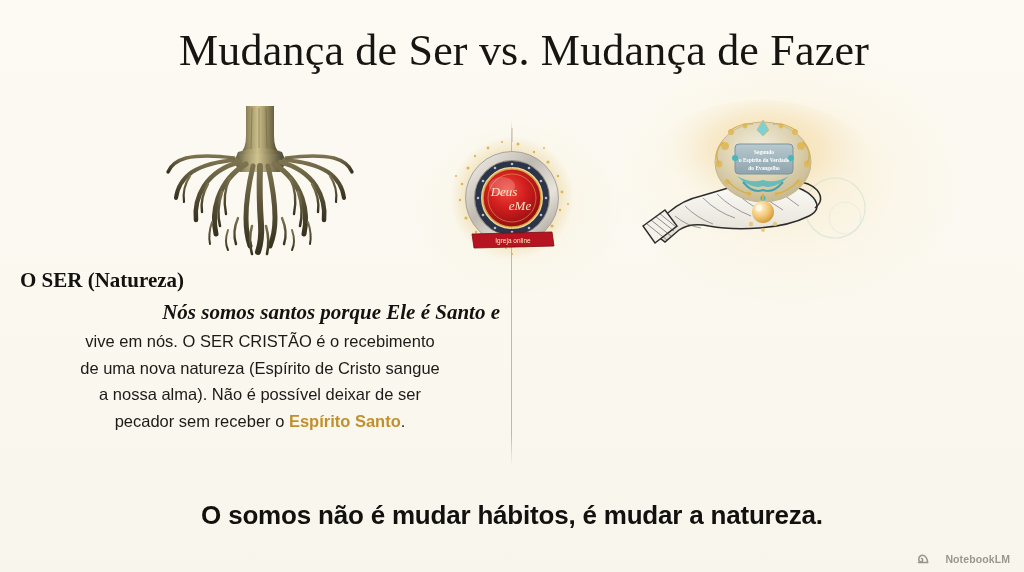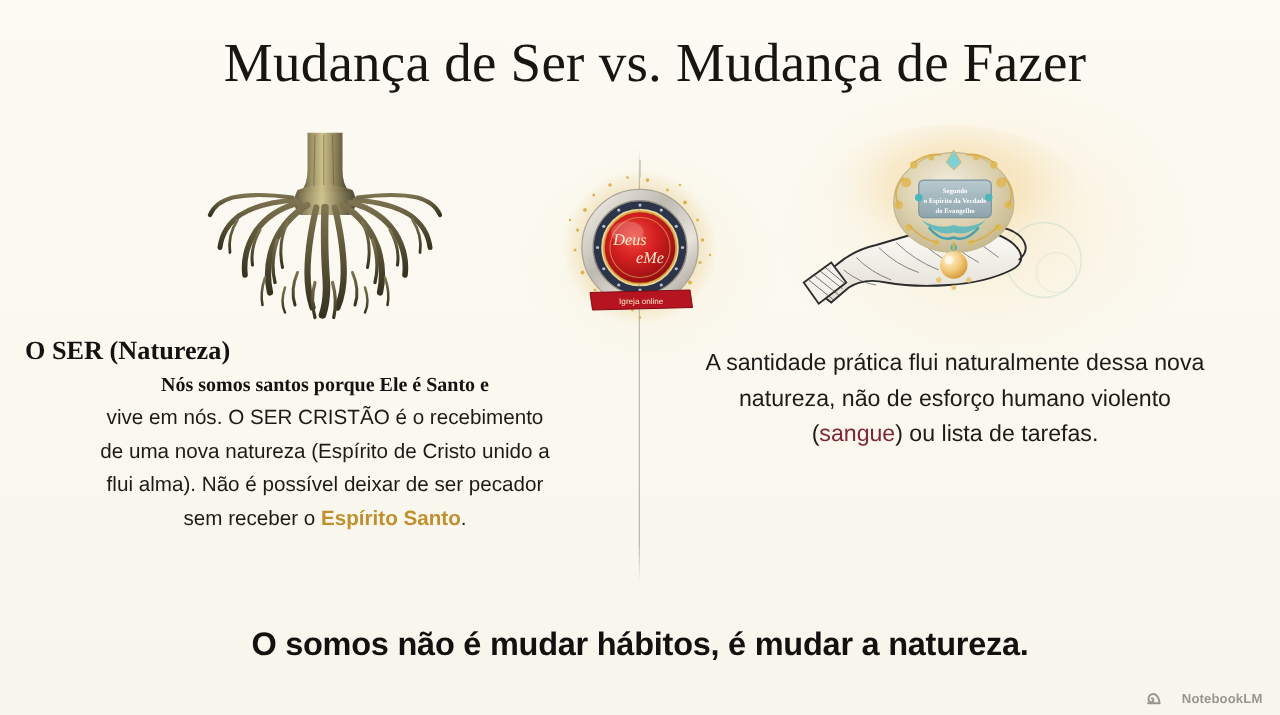--- a/index.html
+++ b/index.html
@@ -71,25 +71,26 @@
     color: #141210;
     text-align: left;
     margin: 0;
     line-height: 1.22;
   }
   #col-right .col-heading { font-size: 24px; }
 
   .lead {
     font-family: "Liberation Serif", "DejaVu Serif", serif;
     font-weight: bold;
-    font-size: 16px;
+    font-size: 21px;
     color: #141210;
-    text-align: center;
+    text-align: right;
     line-height: 1.3;
     margin: 5px 0 2px 0;
+    font-style: italic;
   }
 
   .body-text {
     font-family: "Liberation Sans", sans-serif;
     font-size: 16.5px;
     color: #1d1b18;
     text-align: center;
     line-height: 1.62;
     margin: 2px auto 0 auto;
     width: 360px;
@@ -213,21 +214,21 @@
           <path d="M68 124 Q64 136 68 144" stroke-width="2"></path>
           <path d="M132 124 Q136 136 132 144" stroke-width="2"></path>
           <path d="M52 116 Q48 128 50 138" stroke-width="2"></path>
           <path d="M148 116 Q152 128 150 138" stroke-width="2"></path>
         </g>
       </svg>
     </div>
 
     <div class="col-heading">O SER (Natureza)</div>
     <div class="lead">Nós somos santos porque Ele é Santo e</div>
-    <div class="body-text"><span>vive em nós. O SER CRISTÃO é o recebimento de uma nova natureza (Espírito de Cristo unido a flui alma). Não é possível deixar de ser pecador sem receber o </span><span class="hl-gold">Espírito Santo</span><span>.</span></div>
+    <div class="body-text"><span>vive em nós. O SER CRISTÃO é o recebimento de uma nova natureza (Espírito de Cristo sangue a nossa alma). Não é possível deixar de ser pecador sem receber o </span><span class="hl-gold">Espírito Santo</span><span>.</span></div>
   </div>
 
   <div id="emblem-wrap">
     <svg width="136" height="136" viewBox="0 0 136 136">
       <defs>
         <radialGradient id="glitG" cx="50%" cy="50%" r="50%">
           <stop offset="0%" stop-color="#e8c468" stop-opacity="0.75"></stop>
           <stop offset="55%" stop-color="#d9ae47" stop-opacity="0.40"></stop>
           <stop offset="100%" stop-color="#d9ae47" stop-opacity="0"></stop>
         </radialGradient>
@@ -415,21 +416,20 @@
         <circle cx="120" cy="108" r="3.4" fill="#fff8e4" opacity="0.85"></circle>
         <path d="M124 100 L124 94" stroke="#d8ad45" stroke-width="2"></path>
         <g fill="#e8c56c" opacity="0.85">
           <circle cx="112" cy="124" r="2.2"></circle>
             <circle cx="136" cy="124" r="2.2"></circle>
           <circle cx="124" cy="130" r="2"></circle>
         </g>
       </svg>
     </div>
 
-    <div class="body-text"><span>A santidade prática flui naturalmente dessa nova natureza, não de esforço humano violento (</span><span class="hl-red">sangue</span><span>) ou lista de tarefas.</span></div>
   </div>
 
   <div id="footer-line">O somos não é mudar hábitos, é mudar a natureza.</div>
 
   <div id="watermark">
     <svg width="12" height="12" viewBox="0 0 12 12">
       <path d="M10.6 9.6 C10.6 6.2 8.6 2.2 5.6 2.2 C3.4 2.2 1.8 4.0 1.8 6.2 C1.8 7.6 2.6 8.8 3.9 8.8 C5.0 8.8 5.7 8.0 5.7 7.0 C5.7 6.2 5.2 5.6 4.5 5.6" fill="none" stroke="#4a4844" stroke-width="1.5" stroke-linecap="round"></path>
       <path d="M1.4 9.6 L10.6 9.6" stroke="#4a4844" stroke-width="1.5" stroke-linecap="round"></path>
     </svg>
     <span class="wm-text">NotebookLM</span>

